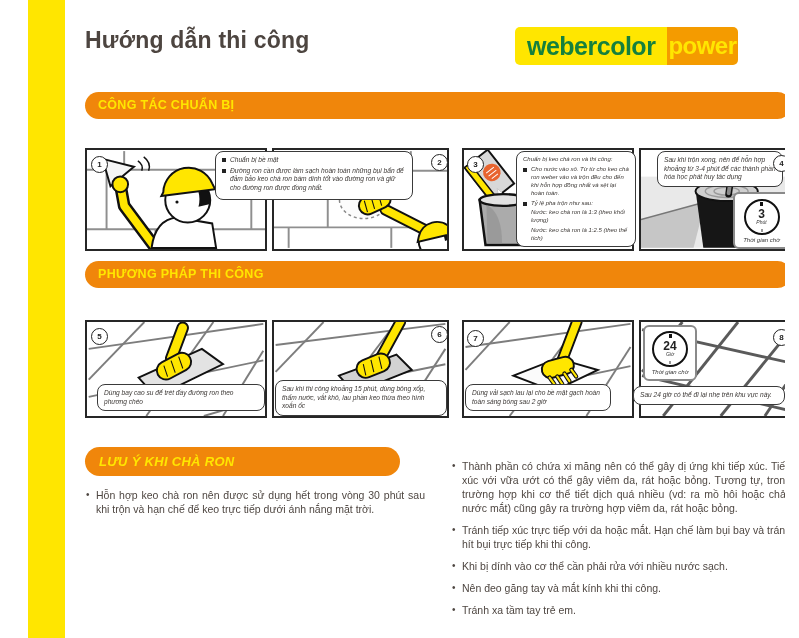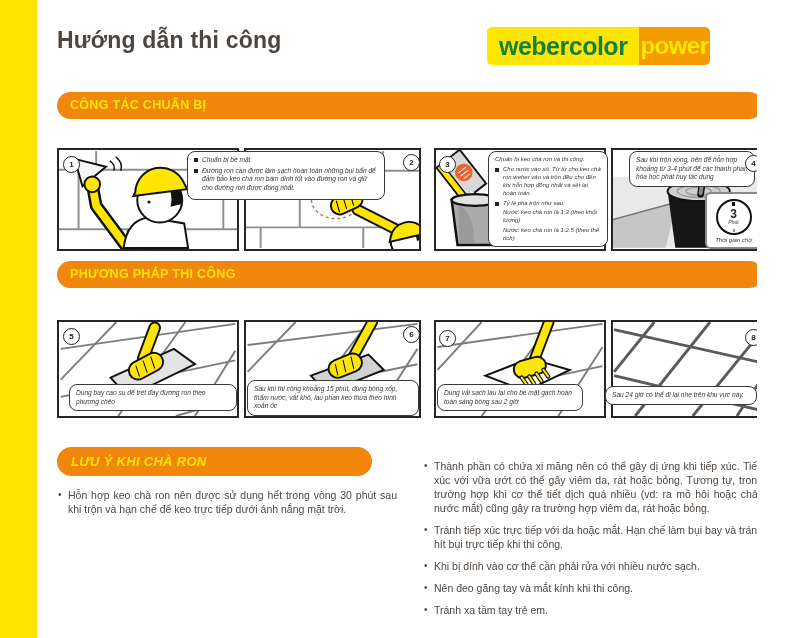--- a/index.html
+++ b/index.html
@@ -1,17 +1,17 @@
 <!DOCTYPE html>
 <html style="--yellow: #FFE600; --orange: #F0860B; --logo_orange: #F49B00; --text: #4E4641;"><head>
 <meta charset="utf-8">
 <style>
   html,body{margin:0;padding:0;background:#fff;}
   .page{position:relative;width:757px;height:638px;background:#ffffff;overflow:hidden;
-        font-family:"Liberation Sans",sans-serif;color:#4e4641;}
+        font-family:"Liberation Sans",sans-serif;color:#4e4641;margin-left:28px;}
   .side-strip{position:absolute;left:0;top:0;width:37px;height:638px;background:var(--yellow,#FFE600);}
 
   
   .title{position:absolute;left:57px;top:27px;font-size:23px;font-weight:bold;color:#4d4540;letter-spacing:.2px;}
   .logo{position:absolute;left:487px;top:27px;display:flex;height:38px;}
   .logo-weber{background:var(--yellow,#FFE600);color:#15803d;font-weight:bold;font-size:25px;
               line-height:38px;padding:0 12px;border-radius:5px 0 0 5px;letter-spacing:-0.5px;}
   .logo-power{background:var(--logo_orange,#F49B00);color:var(--yellow,#FFE600);font-weight:bold;font-size:24px;
               line-height:38px;padding:0 1px;border-radius:0 5px 5px 0;letter-spacing:-0.5px;}
 
@@ -294,20 +294,27 @@
     <div class="badge bg5">5</div>
     <div class="badge bg6">6</div>
     <div class="badge bg7">7</div>
     <div class="badge bg8">8</div>
 
     <div class="bubble b5">Dùng bay cao su để trét đầy đường ron theo phương chéo</div>
     <div class="bubble b6">Sau khi thi công khoảng 15 phút, dùng bông xốp, thấm nước, vắt khô, lau phần keo thừa theo hình xoắn ốc</div>
     <div class="bubble b7">Dùng vải sạch lau lại cho bề mặt gạch hoàn toàn sáng bóng sau 2 giờ</div>
     <div class="bubble b8">Sau 24 giờ có thể đi lại nhẹ trên khu vực này.</div>
 
+    <div class="timer-box t8">
+      <div class="clock">
+        <span class="clock-value">24</span>
+        <span class="clock-unit">Giờ</span>
+      </div>
+      <div class="timer-label">Thời gian chờ</div>
+    </div>
   </div>
 
   <div class="col col-left">
     <div class="pill">LƯU Ý KHI CHÀ RON</div>
     <ul class="blist">
       <li>Hỗn hợp keo chà ron nên được sử dụng hết trong vòng 30 phút sau khi trộn và hạn chế để keo trực tiếp dưới ánh nắng mặt trời.</li>
     </ul>
   </div>
 
   <div class="col col-right">

